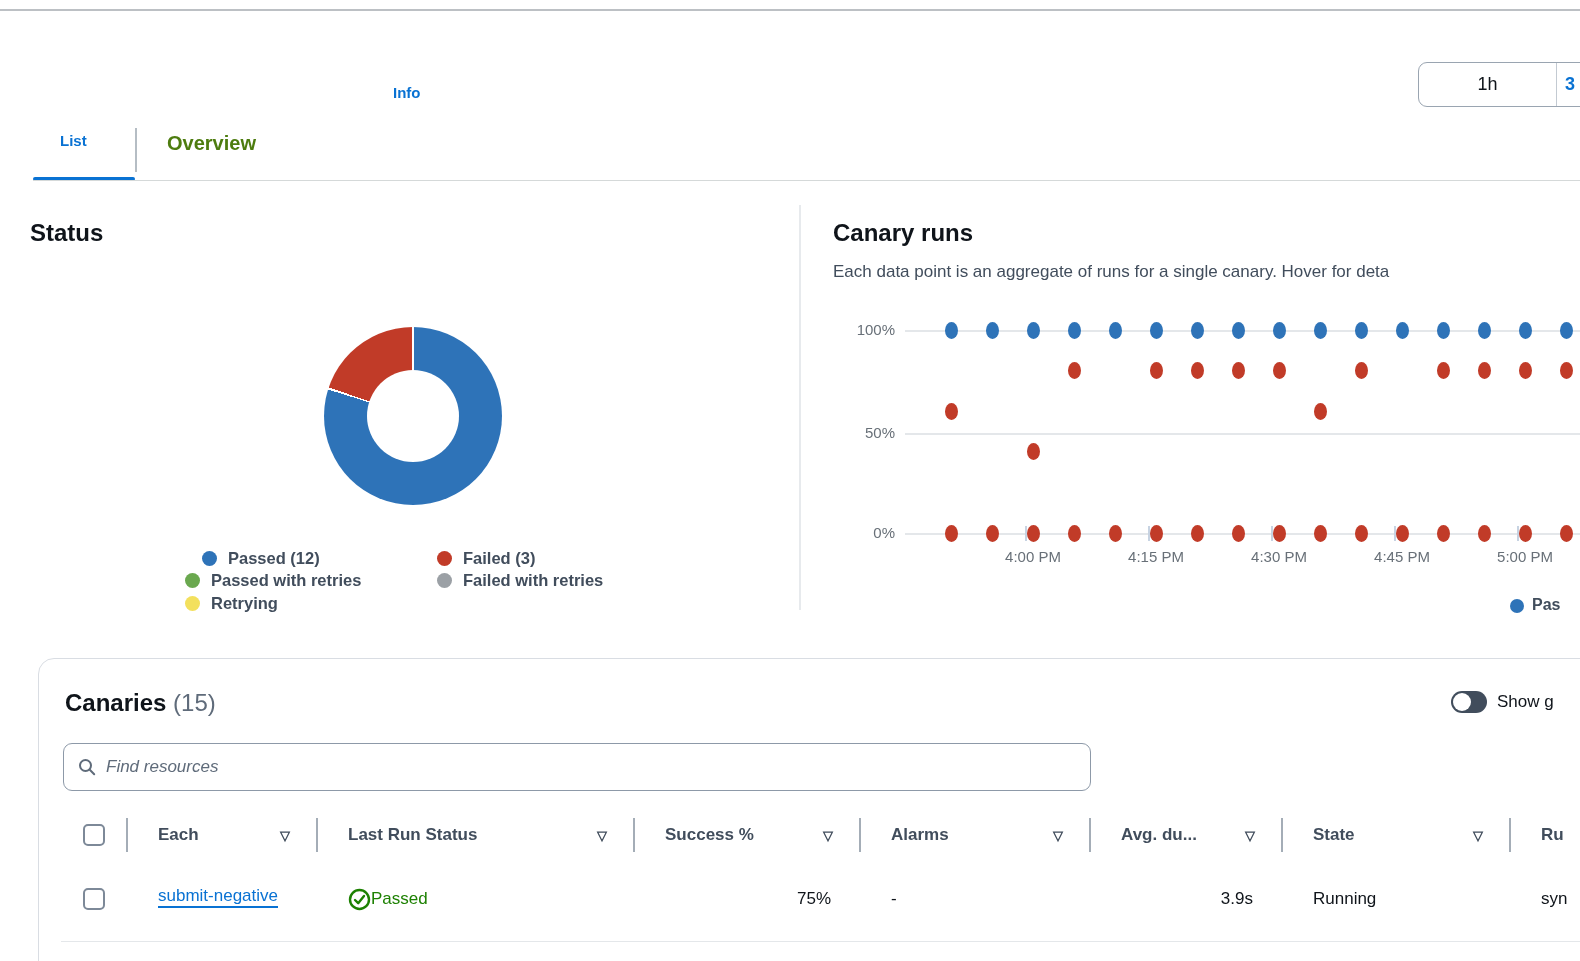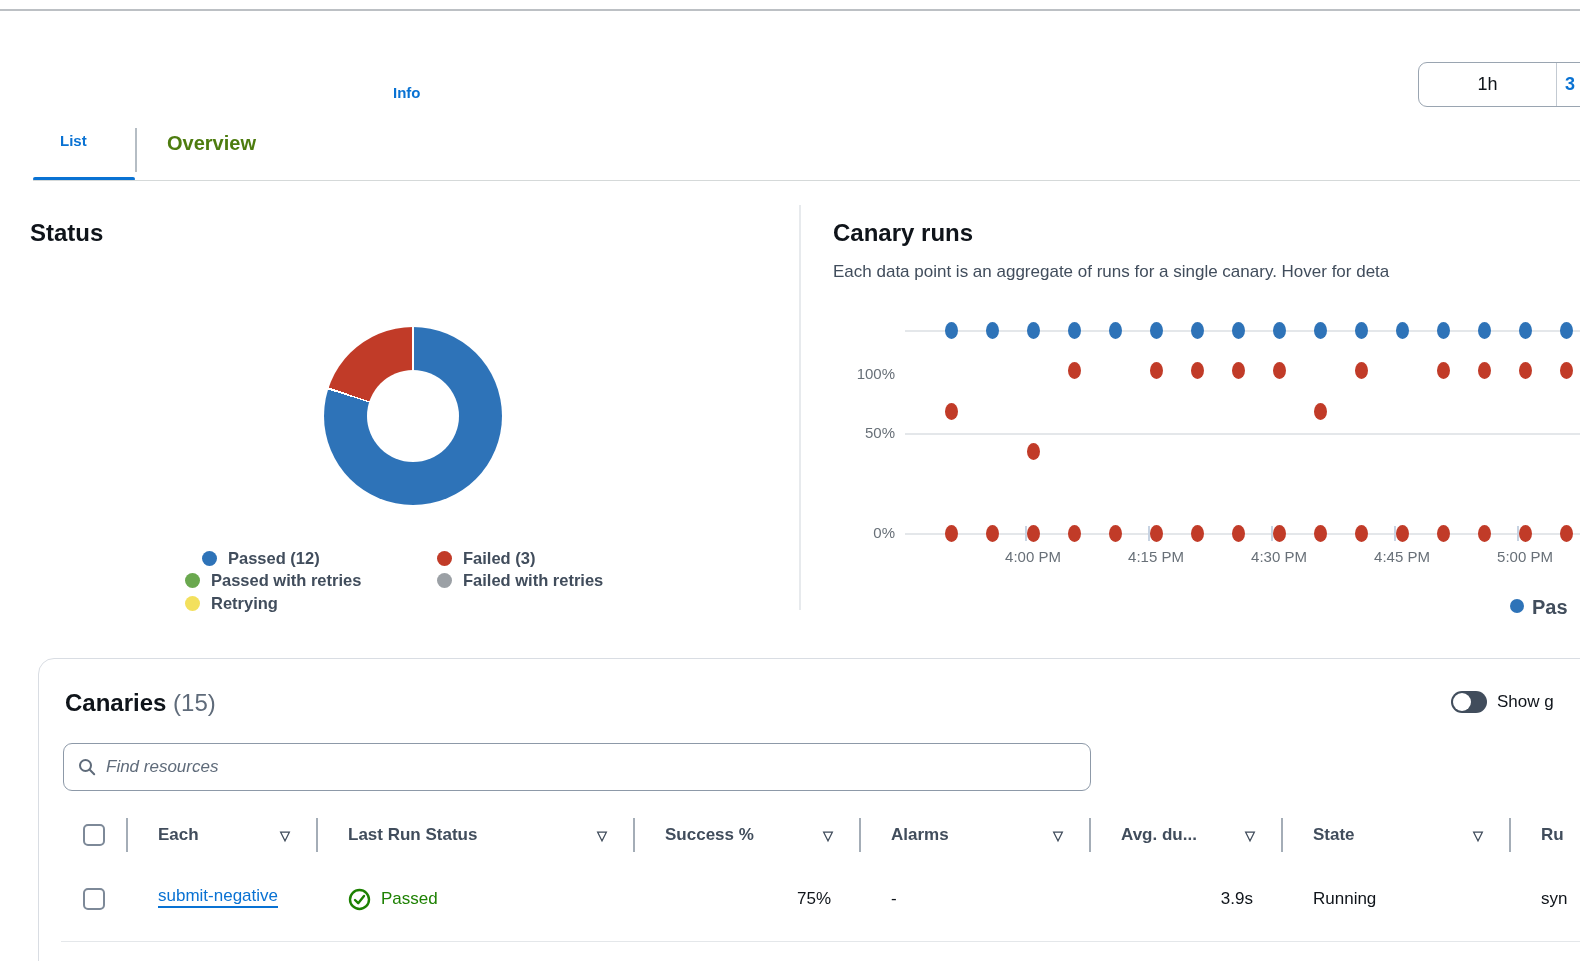--- a/index.html
+++ b/index.html
@@ -44,21 +44,21 @@
   .pl-dot { width:15px; height:15px; border-radius:50%; flex:none; }
 
   
   .chart { position:absolute; left:830px; top:315px; width:750px; height:270px; }
   .gridline { position:absolute; left:75px; width:675px; height:1.5px; background:#e4e7ea; }
   .ylab { position:absolute; left:0; width:65px; text-align:right; font-size:15px; color:#687078; }
   .xlab { position:absolute; width:80px; text-align:center; font-size:15px; color:#687078; top:233px; }
   .xtick { position:absolute; width:1.5px; height:15px; background:#c7d3e2; top:211px; }
   .dot { position:absolute; width:13px; height:17px; border-radius:50%; }
   .runs-legend-dot { position:absolute; left:1510px; top:599px; width:14px; height:14px; border-radius:50%; background:#2e73b8; }
-  .runs-legend-label { position:absolute; left:1532px; top:596px; font-size:20px; font-weight:700; color:#414d5c; white-space:nowrap; }
+  .runs-legend-label { position:absolute; left:1532px; top:596px; font-size:16px; font-weight:700; color:#414d5c; white-space:nowrap; }
 
   
   .card { position:absolute; left:38px; top:658px; width:1700px; height:420px; background:#fff; border:1.5px solid #d9dde3; border-radius:16px; }
   .card-heading { position:absolute; left:26px; top:30px; font-size:24px; font-weight:700; color:#0f141a; }
   .card-count { font-weight:400; color:#5f6b7a; }
   .toggle { position:absolute; left:1412px; top:32px; width:36px; height:22px; border-radius:11px; background:#414d5c; cursor:pointer; }
   .toggle-knob { position:absolute; left:2px; top:2px; width:18px; height:18px; border-radius:50%; background:#fff; }
   .toggle-label { position:absolute; left:1458px; top:33px; font-size:17px; color:#0f141a; white-space:nowrap; }
 
   .search { position:absolute; left:24px; top:84px; width:1028px; height:48px; border:1.5px solid #8d99a8; border-radius:9px; display:flex; align-items:center; padding:0 14px; gap:10px; background:#fff; }
@@ -71,21 +71,21 @@
   .trow { height:84px; align-items:center; }
   .th { position:relative; height:44px; display:flex; align-items:center; justify-content:space-between; padding:0 26px 0 32px; font-size:17px; font-weight:700; color:#414d5c; white-space:nowrap; overflow:hidden; cursor:pointer; }
   .th::before { content:""; position:absolute; left:0; top:5px; width:1.5px; height:34px; background:#a4adb7; }
   .sort-arrow { font-size:13px; color:#414d5c; margin-left:12px; }
   .cell { padding:0 26px 0 32px; font-size:17px; color:#0f141a; white-space:nowrap; overflow:hidden; }
   .cell.num { text-align:right; padding-right:28px; }
   .cb-cell { display:flex; align-items:center; justify-content:center; }
   .checkbox { width:22px; height:22px; border:2px solid #7d8998; border-radius:5px; background:#fff; cursor:pointer; }
   .row-divider { position:absolute; left:22px; top:282px; width:1540px; height:1px; background:#e4e7ea; }
   .canary-link { display:inline-block; max-width:158px; overflow:hidden; white-space:nowrap; color:#0972d3; border-bottom:2px solid #0972d3; cursor:pointer; }
-  .status-cell { display:flex; align-items:center; gap:10px; color:#1d8102; font-size:17px; padding-left:32px; }
+  .status-cell { display:flex; align-items:center; color:#1d8102; font-size:17px; padding-left:32px; }
 </style>
 </head>
 <body>
 
 <div class="page">
 
   <div class="topstrip"></div>
   <div class="topline"></div>
 
   <a class="info-link">Info</a>
@@ -130,21 +130,21 @@
 
   <div class="panel-vdivider"></div>
 
   <div class="panel-heading runs-head">Canary runs</div>
   <div class="panel-desc runs-desc">Each data point is an aggregate of runs for a single canary. Hover for deta</div>
 
   <div class="chart">
     <div class="gridline" style="top:15px;"></div>
     <div class="gridline" style="top:118px;"></div>
     <div class="gridline" style="top:218px;"></div>
-    <div class="ylab" style="top:6px;margin-top:44px;">100%</div>
+    <div class="ylab" style="top:6px;">100%</div>
     <div class="ylab" style="top:109px;">50%</div>
     <div class="ylab" style="top:209px;">0%</div>
   <div class="xtick" style="left: 195px;"></div>
       <div class="xlab" style="left: 163px;">4:00 PM</div>
       <div class="xtick" style="left: 318px;"></div>
       <div class="xlab" style="left: 286px;">4:15 PM</div>
       <div class="xtick" style="left: 441px;"></div>
       <div class="xlab" style="left: 409px;">4:30 PM</div>
       <div class="xtick" style="left: 564px;"></div>
       <div class="xlab" style="left: 532px;">4:45 PM</div>

